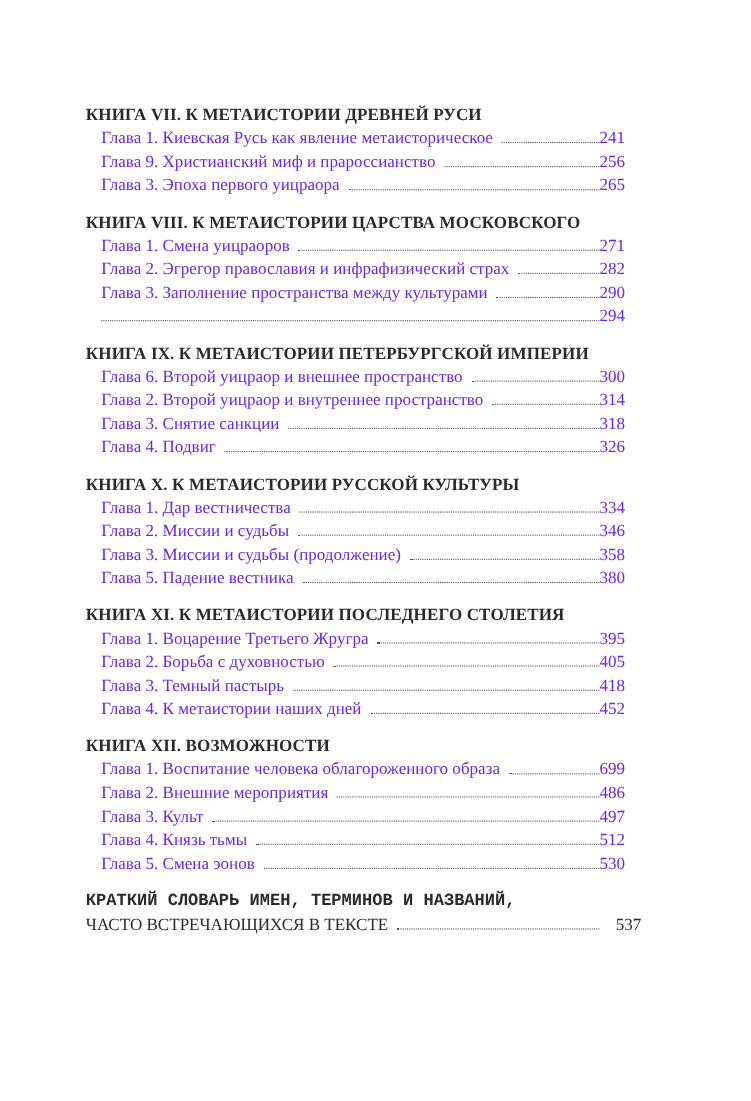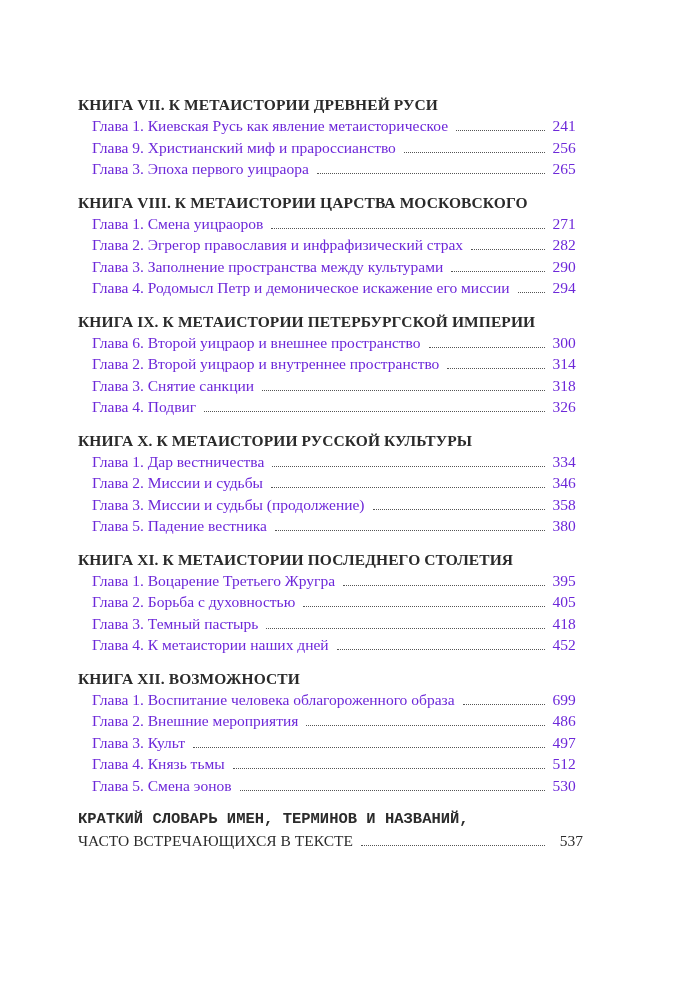--- a/index.html
+++ b/index.html
@@ -52,21 +52,21 @@
       flex: 1 1 auto;
       overflow: hidden;
       height: 10px;
       border-bottom: 1.6px dotted #555;
       margin-bottom: 4px;
       min-width: 20px;
     }
     .chapter .page-num {
       flex: 0 0 auto;
       width: 38px;
-      text-align: center;
+      text-align: left;
     }
     .glossary {
       margin-top: 6px;
     }
     .glossary .line1 {
       font-family: Liberation Mono, monospace;
       font-weight: bold;
       font-size: 15.5px;
       line-height: 21px;
       white-space: nowrap;
@@ -130,21 +130,20 @@
       <span class="title">Глава 2. Эгрегор православия и инфрафизический страх</span>
       <span class="leader"></span>
       <span class="page-num">282</span>
     </div>
     <div class="chapter">
       <span class="title">Глава 3. Заполнение пространства между культурами</span>
       <span class="leader"></span>
       <span class="page-num">290</span>
     </div>
     <div class="chapter">
-      <span class="title">Глава 4. Родомысл Петр и демоническое искажение его миссии</span>
       <span class="leader"></span>
       <span class="page-num">294</span>
     </div>
   </div>
 
   <div class="book">
     <div class="book-title">КНИГА IX. К МЕТАИСТОРИИ ПЕТЕРБУРГСКОЙ ИМПЕРИИ</div>
     <div class="chapter">
       <span class="title">Глава 6. Второй уицраор и внешнее пространство</span>
       <span class="leader"></span>

